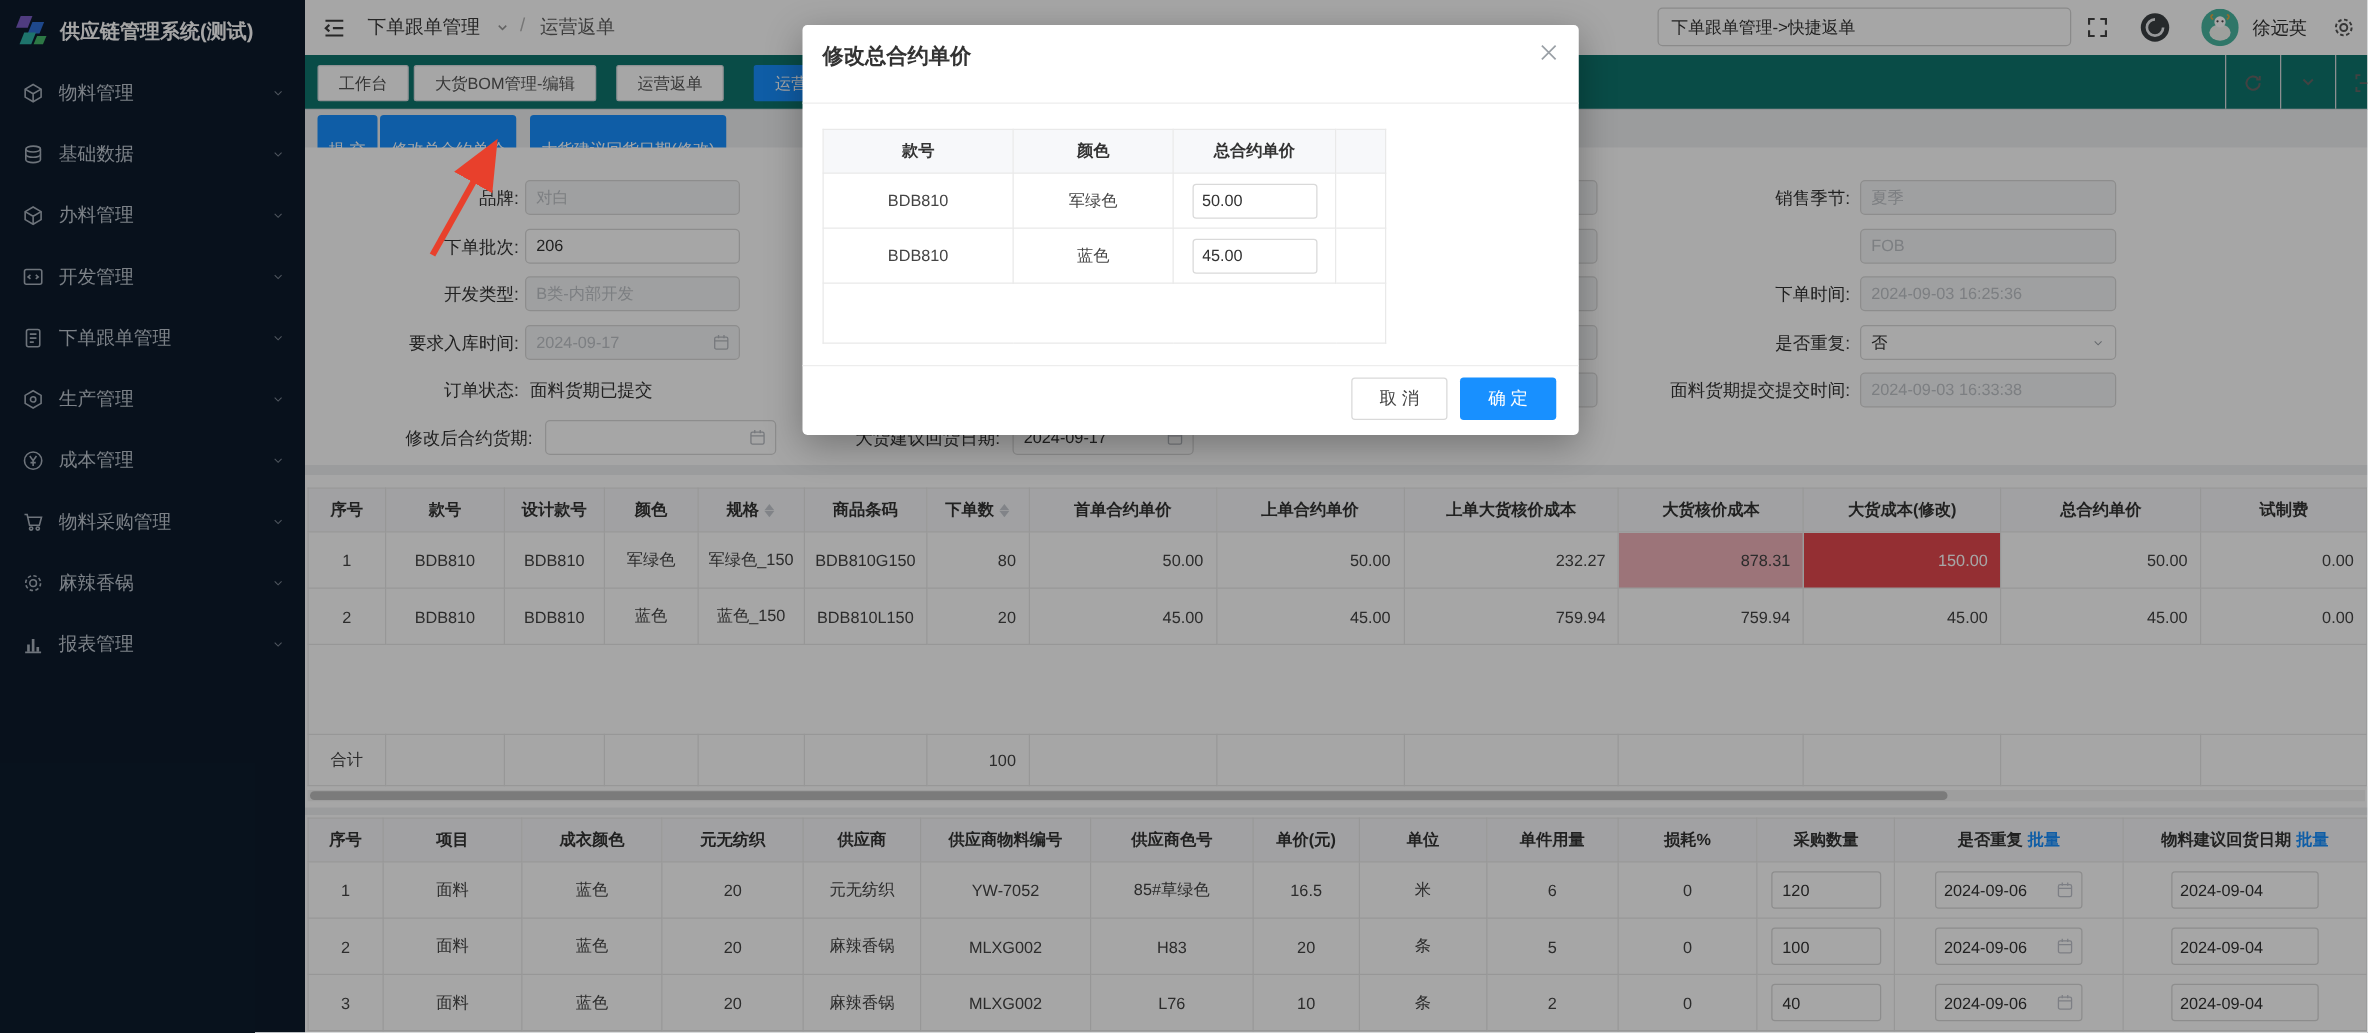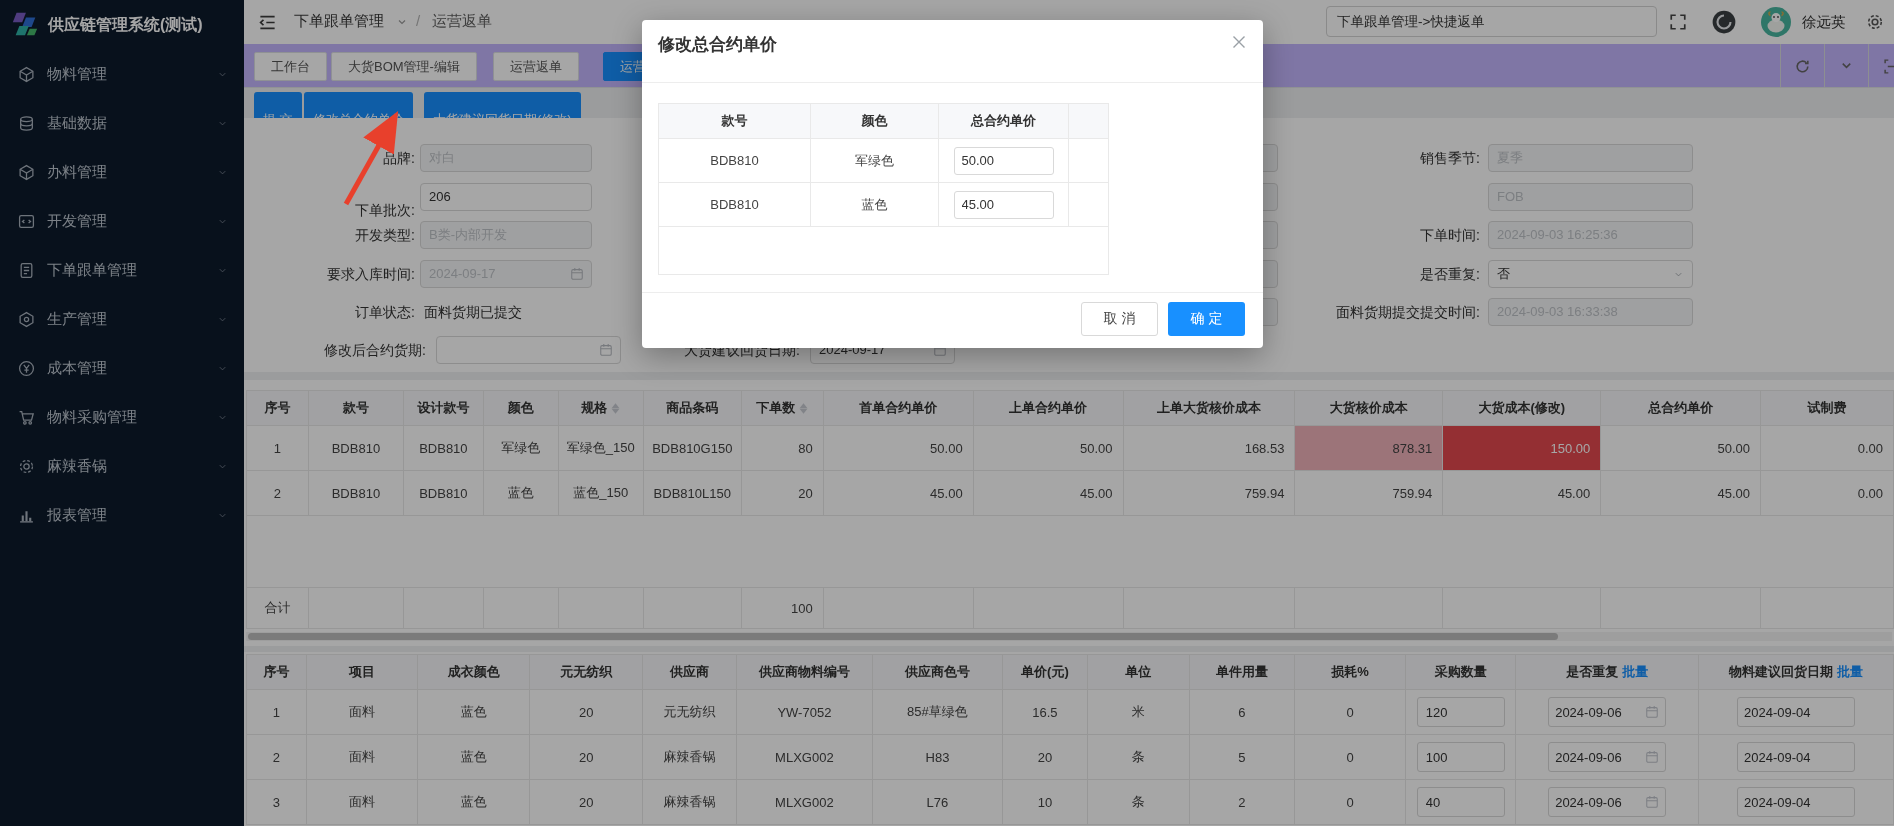--- a/index.html
+++ b/index.html
@@ -24,21 +24,21 @@
 #bc-sep{position:absolute;left:172px;top:12px;font-size:15px;color:#b5b5b5}
 #bc-page{position:absolute;left:188px;top:12px;font-size:15px;color:#5f5f5f}
 #hdr-search{position:absolute;left:1082px;top:6px;width:331px;height:31px;border:1px solid #d5d5d5;
   border-radius:4px;background:#fff;font-size:13.5px;color:#333;padding:0 10px;font-family:inherit}
 #fs-icon{position:absolute;left:1425px;top:13px;color:#444;cursor:pointer}
 #plugin-icon{position:absolute;left:1467px;top:9px;cursor:pointer}
 #avatar{position:absolute;left:1517px;top:7px;width:30px;height:30px;cursor:pointer}
 #username{position:absolute;left:1558px;top:13px;font-size:14.5px;color:#333;cursor:pointer}
 #gear-top{position:absolute;left:1622px;top:13px;color:#555;cursor:pointer}
 
-#tabbar{position:absolute;left:244px;top:44px;width:1650px;height:44px;background:#c4b5fd;border-bottom:1px solid #dde0e4;z-index:3}
+#tabbar{position:absolute;left:244px;top:44px;width:1650px;height:44px;background:#0f766e;border-bottom:1px solid #dde0e4;z-index:3}
 .tab{position:absolute;top:8px;height:29px;line-height:27px;background:#fff;border:1px solid #dcdfe3;
   border-radius:2px;font-size:13px;color:#555;padding:0 16px;cursor:pointer;white-space:nowrap}
 .tab.active{background:#1890ff;border-color:#1890ff;color:#fff}
 .tbar-icon{position:absolute;top:14px;color:#666;cursor:pointer}
 .tbar-div{position:absolute;top:0;width:1px;height:43px;background:#d9dcdf}
 
 .tool-btn{position:absolute;top:92px;height:26px;line-height:26px;background:#1890ff;color:#fff;border:none;
   border-radius:3px;font-size:13px;padding:15px 9px;cursor:pointer;white-space:nowrap;font-family:inherit}
 
 #form-panel{position:absolute;left:244px;top:118px;width:1650px;height:254px;background:#fff;z-index:1}
@@ -320,21 +320,21 @@
       </svg>
     </span>
     <span class="tbar-div" style="left:1536px"></span>
     <span class="tbar-div" style="left:1580px"></span>
     <span class="tbar-div" style="left:1624px"></span>
   </div>
 
   <div id="form-panel">
       <div class="fld-label" style="left:0;top:26px">品牌:</div>
       <div class="inp dis" style="left:176px;top:26px;width:172px"><span>对白</span></div>
-      <div class="fld-label" style="left:0;top:78px">下单批次:</div>
+      <div class="fld-label" style="left:0;top:65px">下单批次:</div>
       <div class="inp" style="left:176px;top:65px;width:172px"><span>206</span></div>
       <div class="fld-label" style="left:0;top:103px">开发类型:</div>
       <div class="inp dis" style="left:176px;top:103px;width:172px"><span>B类-内部开发</span></div>
       <div class="fld-label" style="left:0;top:142px">要求入库时间:</div>
       <div class="inp dis datebox" style="left:176px;top:142px;width:172px"><span>2024-09-17</span><span class="icn cal">
           <svg width="14" height="14" viewBox="0 0 16 16" fill="none" stroke="currentColor" stroke-width="1.2">
             <rect x="2" y="3" width="12" height="11" rx="1.5"></rect>
             <path d="M2 6.5h12M5.5 1.2v3M10.5 1.2v3"></path>
           </svg>
         </span></div>
@@ -431,21 +431,21 @@
           <tr>
             <td class="">1</td>
             <td class="">BDB810</td>
             <td class="">BDB810</td>
             <td class="">军绿色</td>
             <td class="">军绿色_150</td>
             <td class="">BDB810G150</td>
             <td class="num">80</td>
             <td class="num">50.00</td>
             <td class="num">50.00</td>
-            <td class="num">168.53</td>
+            <td class="num">232.27</td>
             <td class="num cell-pink">878.31</td>
             <td class="num cell-red">150.00</td>
             <td class="num">50.00</td>
             <td class="num">0.00</td>
           </tr>
           <tr>
             <td class="">2</td>
             <td class="">BDB810</td>
             <td class="">BDB810</td>
             <td class="">蓝色</td>

